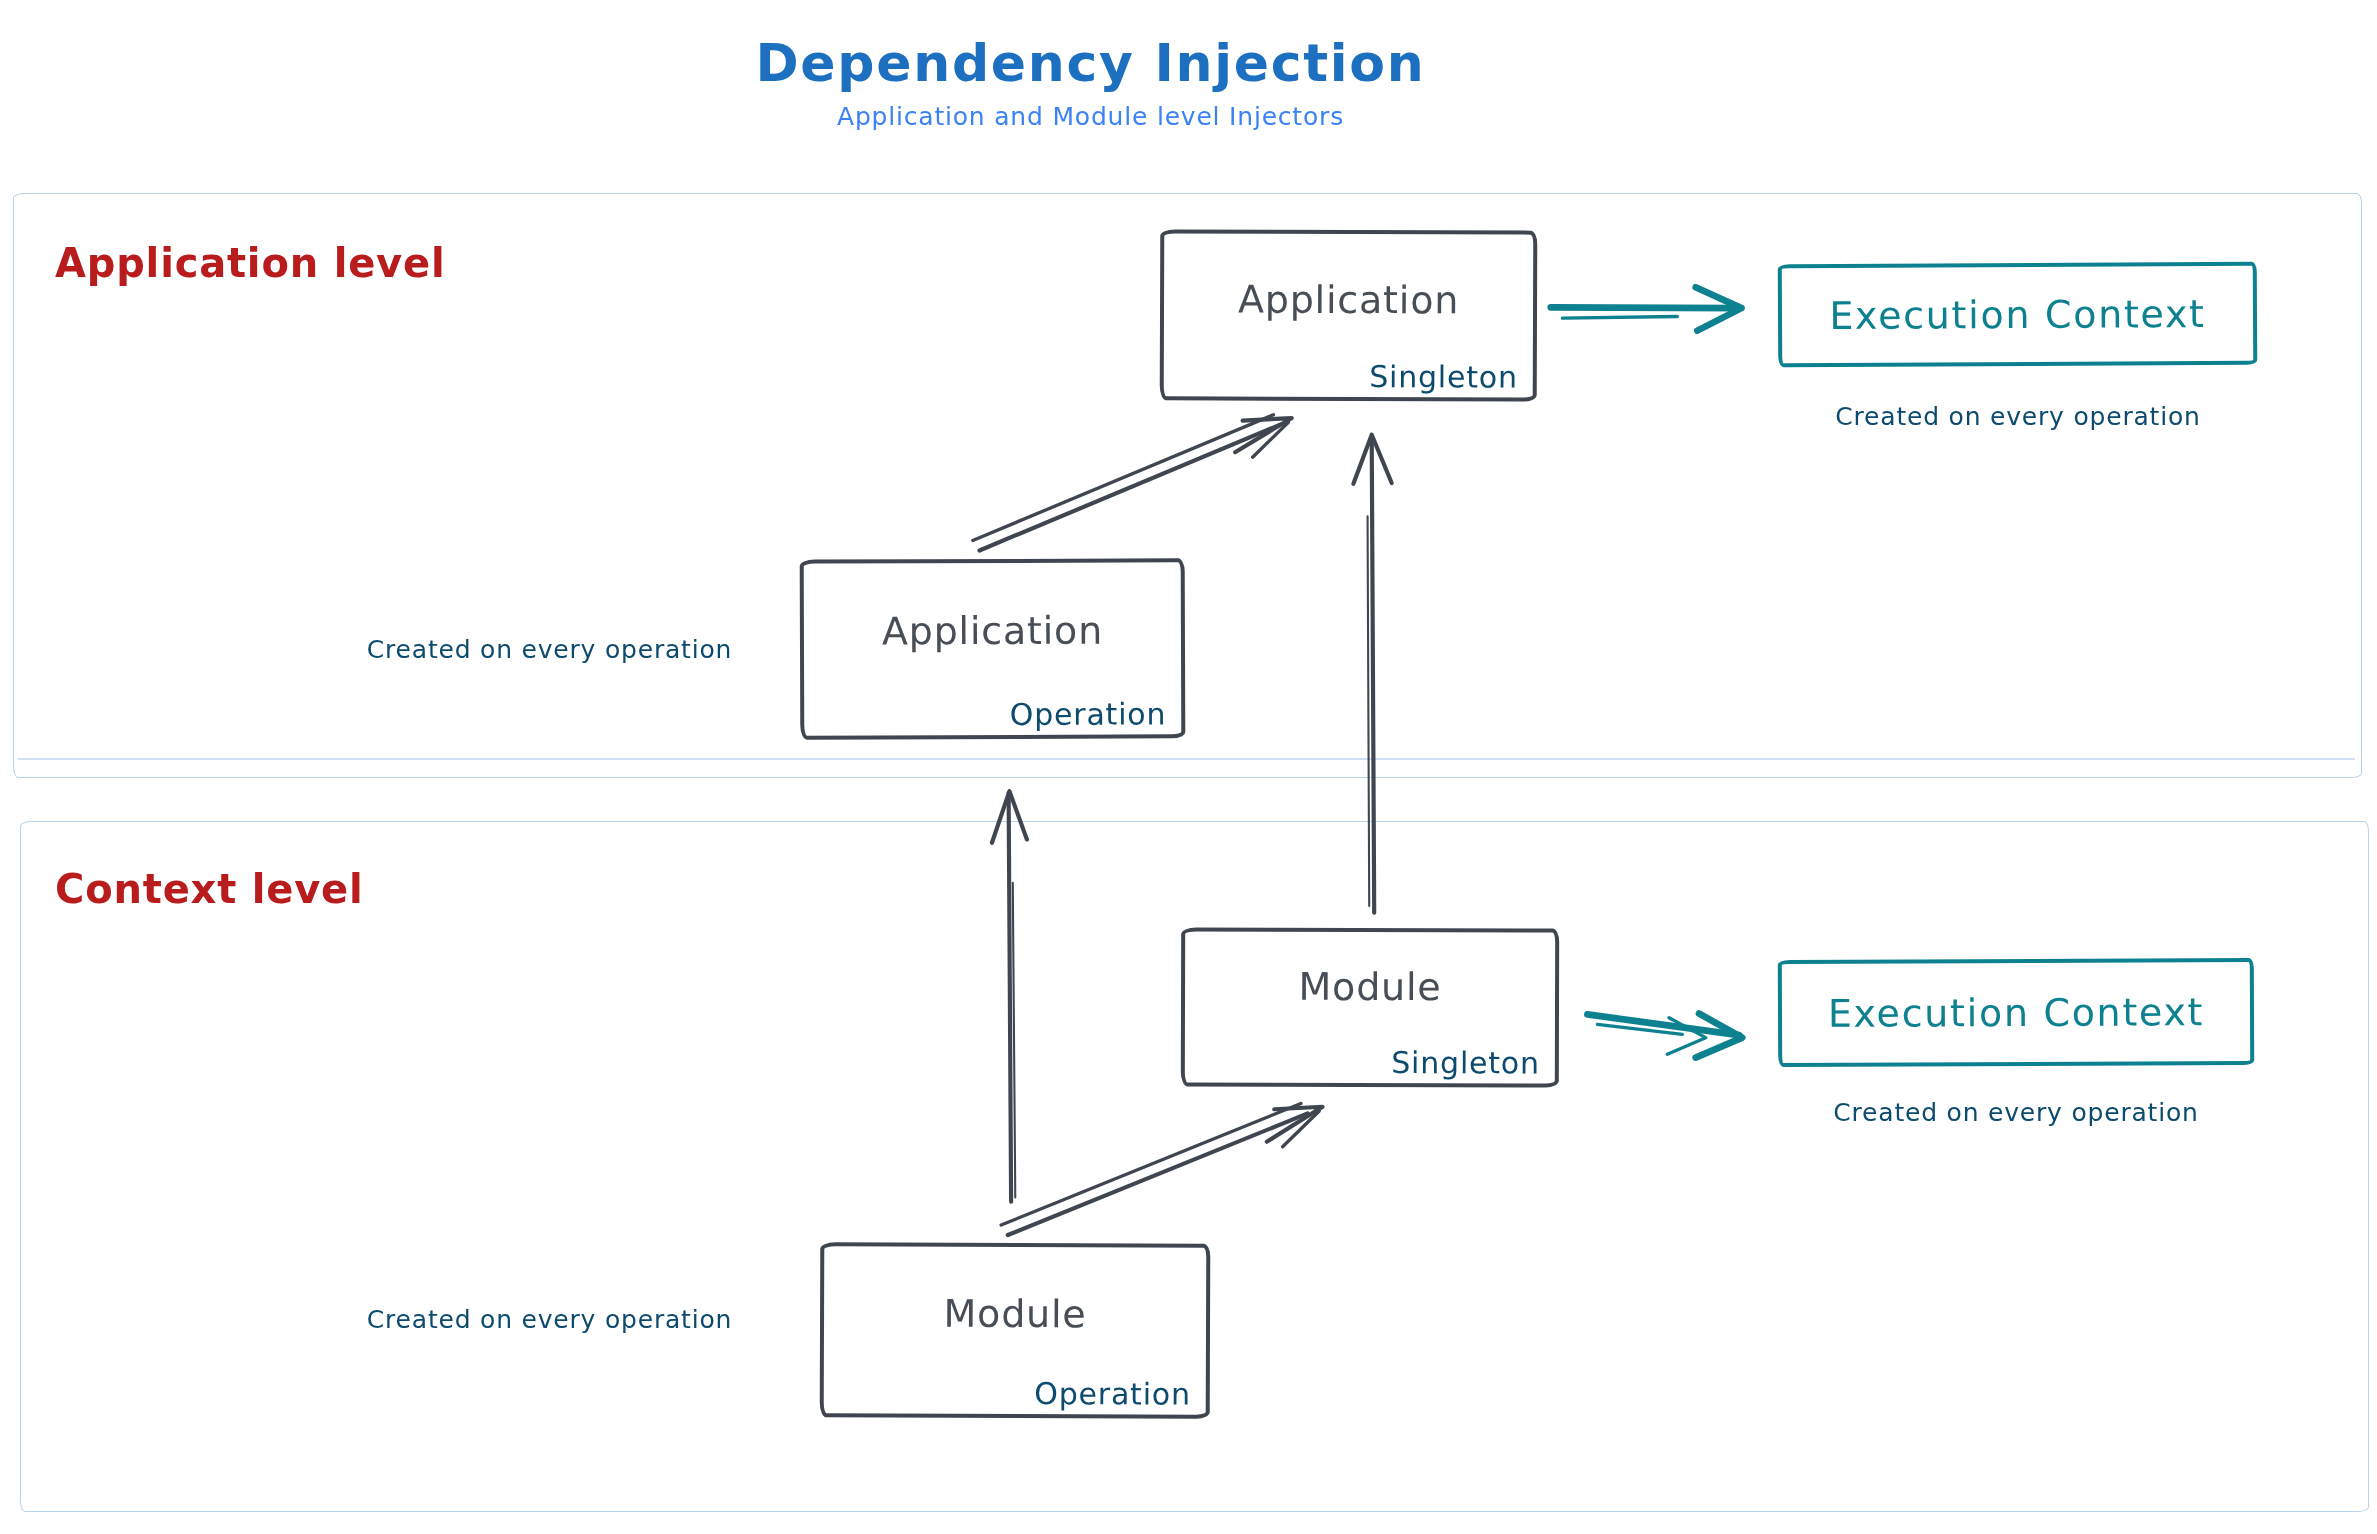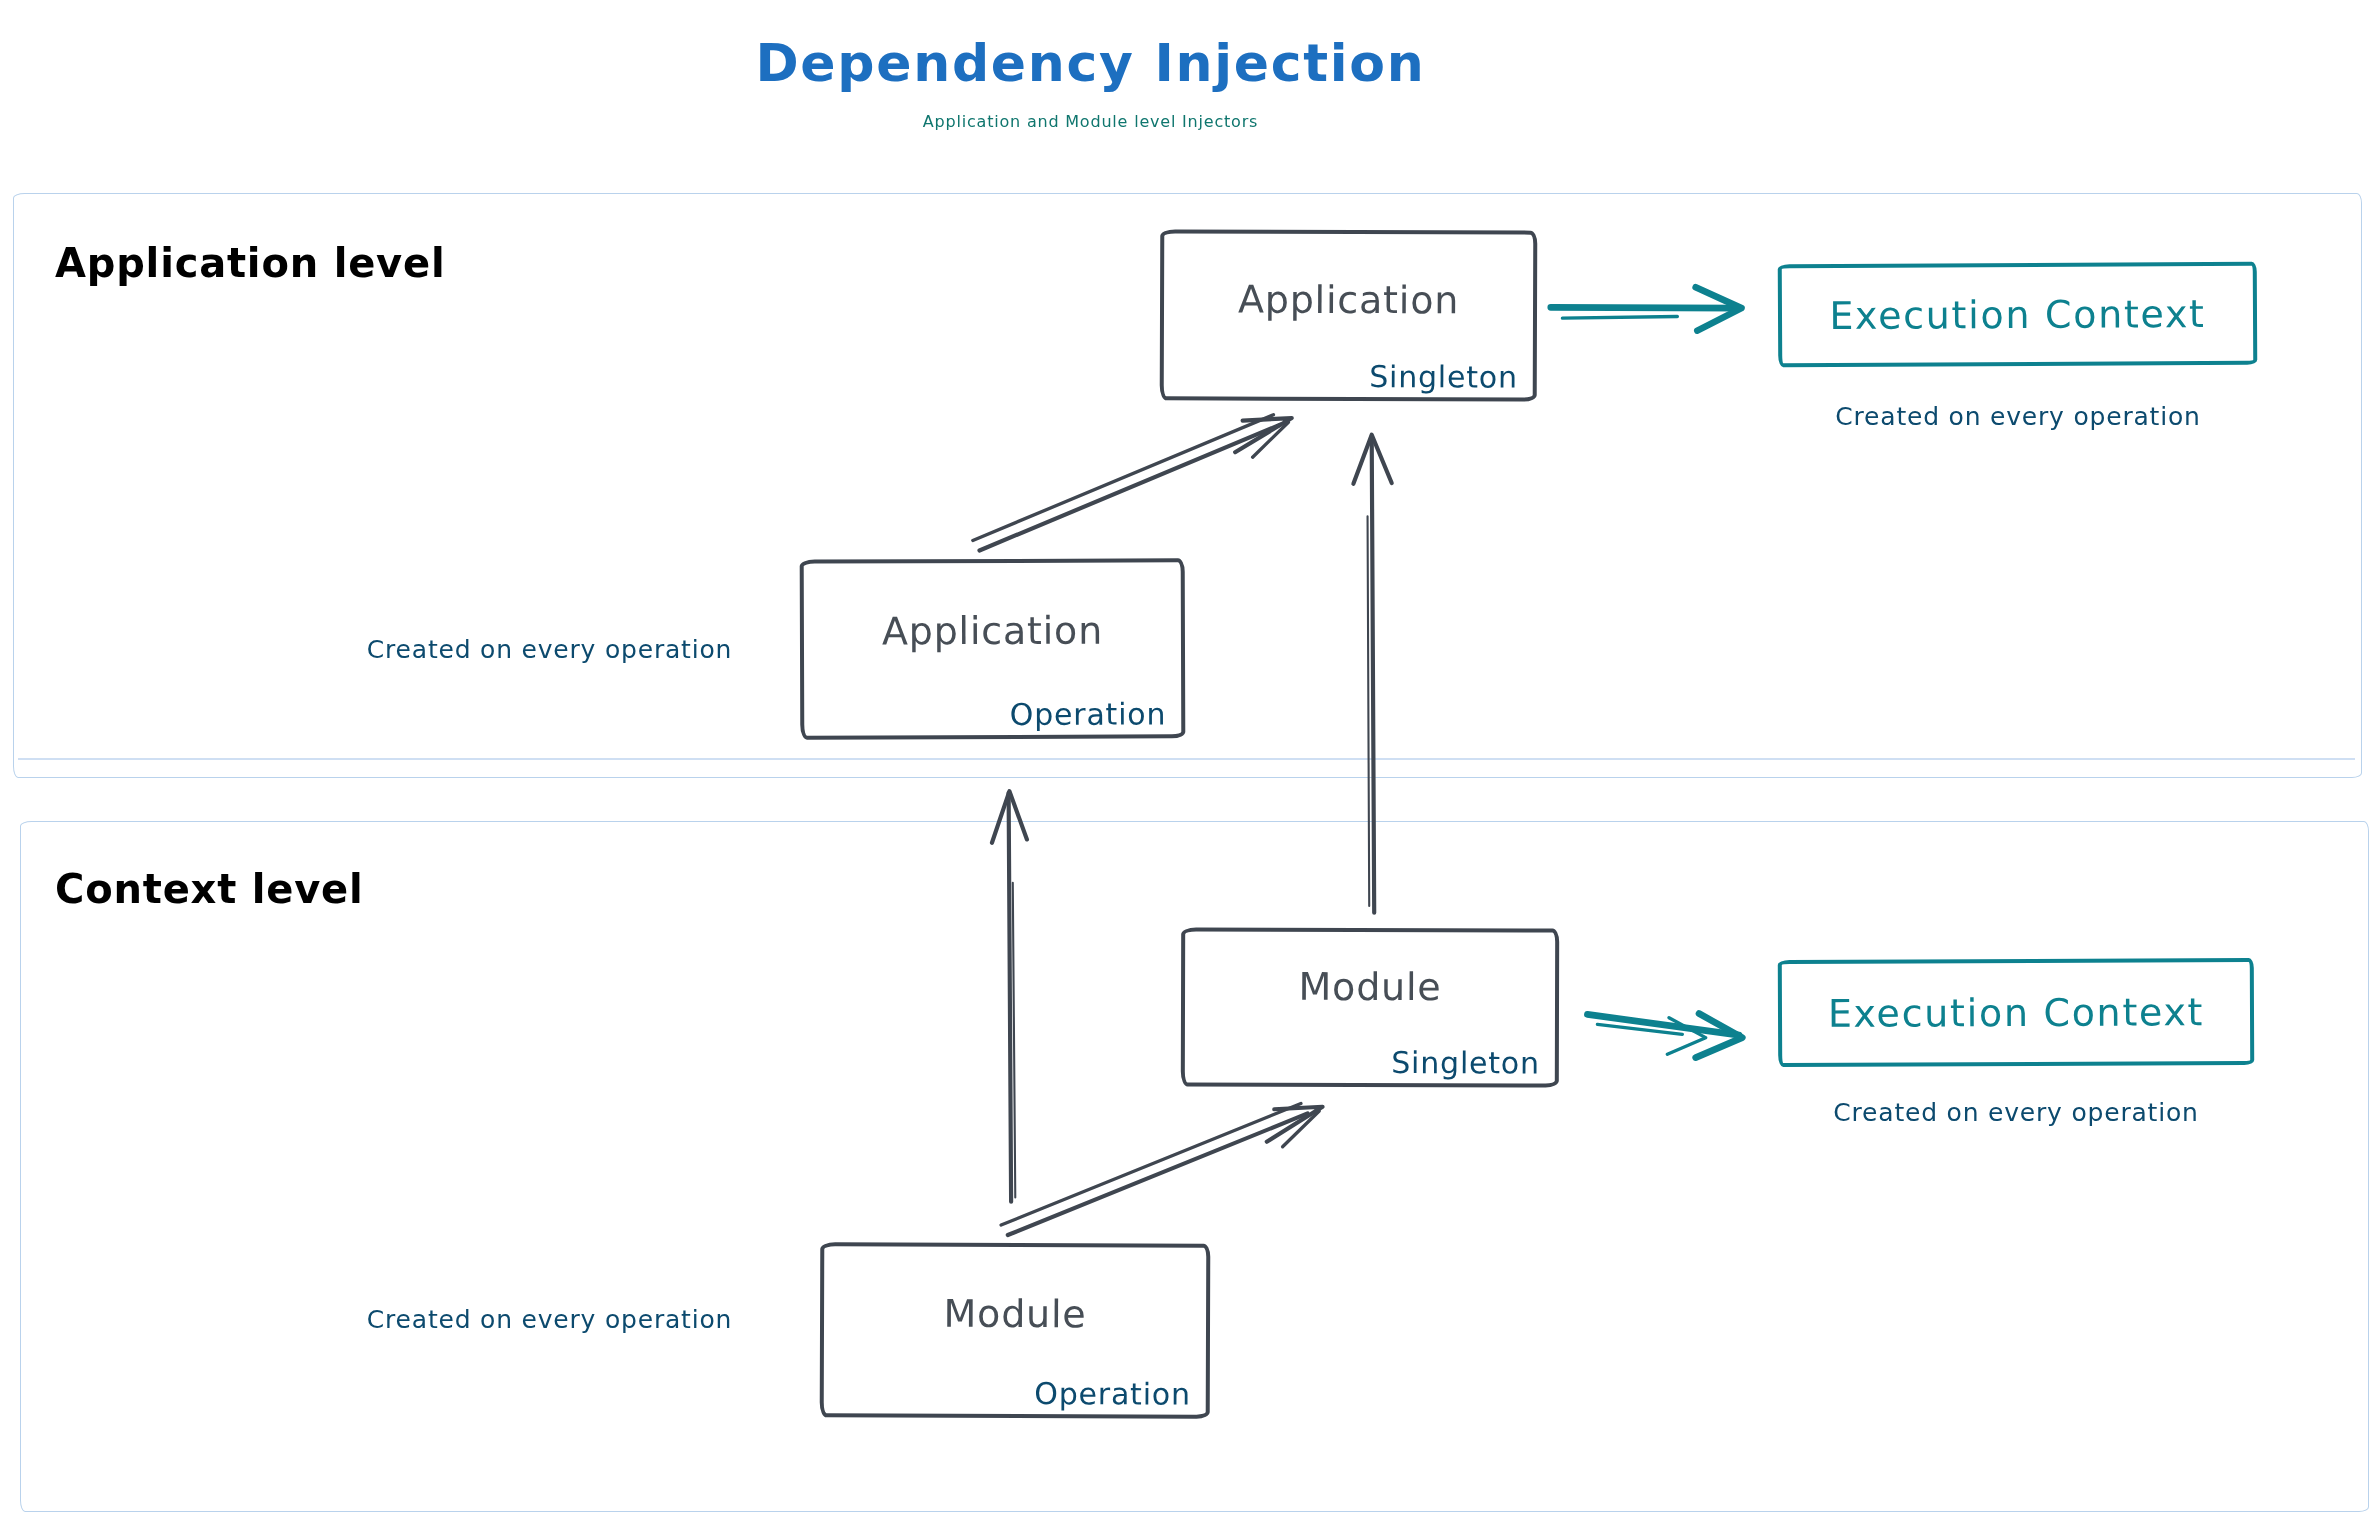--- a/index.html
+++ b/index.html
@@ -7,36 +7,36 @@
     position:relative; width:2377px; height:1534px; background:#ffffff;
     font-family:"DejaVu Sans", sans-serif; overflow:hidden;
   }
 
   
   .title {
     position:absolute; left:424px; top:21.7px; width:1333px; text-align:center;
     color:#1d6fc0; font-size:52px; font-weight:600; letter-spacing:1.7px;margin-top:11px;
   }
   .subtitle {
-    position:absolute; left:424px; top:112px; width:1333px; text-align:center;
-    color:#0f766e; font-size:16px; font-weight:500; letter-spacing:0.8px;
+    position:absolute; left:424px; top:102px; width:1333px; text-align:center;
+    color:#3b82f6; font-size:25px; font-weight:500; letter-spacing:0.8px;
   }
 
   
   .section {
     position:absolute; background:#ffffff;
     border:1.7px solid #b9d2ec;
     border-radius:11.7px 5px 10px 5px / 5px 10px 5px 11.7px;
     box-sizing:border-box;
   }
   .sketch-line {
     position:absolute; height:1.7px; background:#cfdff3;
   }
   .section-label {
-    position:absolute; color:#000000; font-size:40px; font-weight:600; letter-spacing:0.8px;text-align:right;
+    position:absolute; color:#b91c1c; font-size:40px; font-weight:600; letter-spacing:0.8px;text-align:right;
   }
 
   
   .node {
     position:absolute; background:#ffffff; box-sizing:border-box;
     border:4.2px solid #3f4650;
     border-radius:15px 6.7px 13.3px 6.7px / 6.7px 13.3px 6.7px 15px;
   }
   .node-title {
     position:absolute; left:0; right:0; top:27%; text-align:center;

